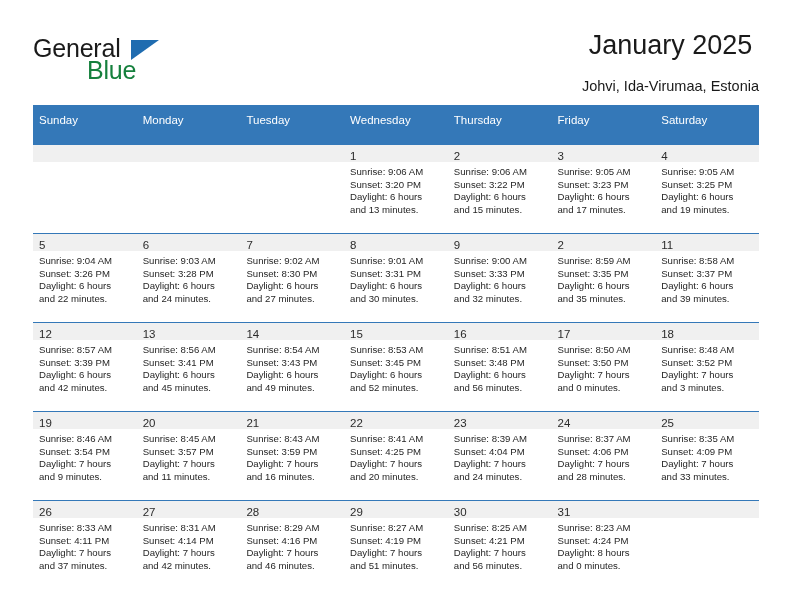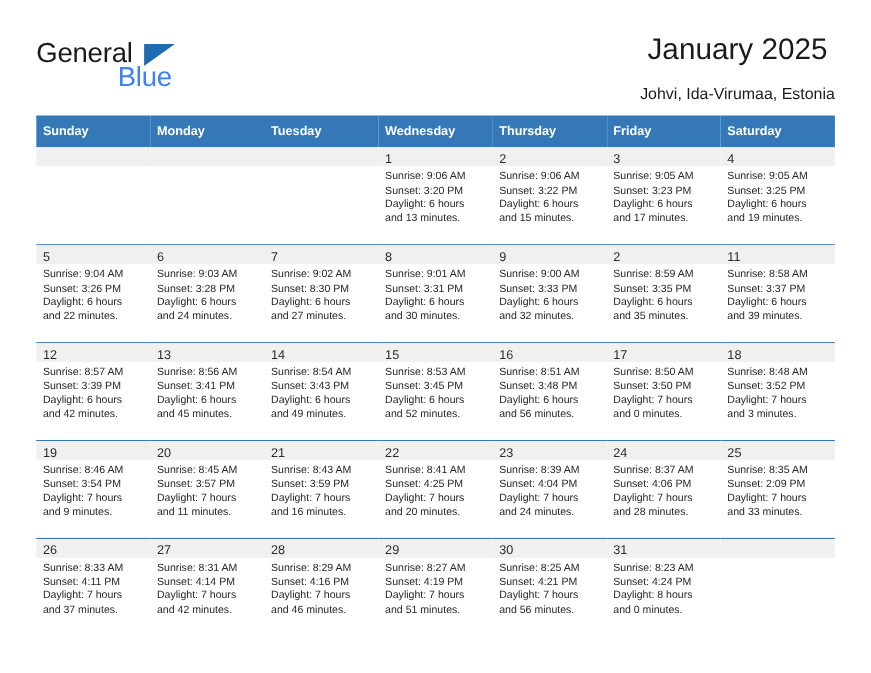--- a/index.html
+++ b/index.html
@@ -49,25 +49,25 @@
     position: absolute;
     left: 98px;
     top: 6px;
     width: 0;
     height: 0;
     border-left: 28px solid #1f6cb0;
     border-bottom: 20px solid transparent;
   }
   .logo-blue {
     position: absolute;
-    left: 74px;
+    left: 54px;
     top: 22px;
     font-size: 25px;
     letter-spacing: -0.2px;
-    color: #3b82f6;
+    color: #15803d;
     font-family: "Liberation Sans", sans-serif;
   }
   .logo-bar {
     position: absolute;
     left: 57px;
     top: 26px;
     width: 3px;
     height: 26px;
     background: #ffffff;
   }
@@ -101,23 +101,23 @@
   }
   table.calendar {
     border-collapse: collapse;
     width: 726px;
     table-layout: fixed;
   }
   table.calendar th {
     background: #3478b8;
     color: #ffffff;
     font-size: 11.5px;
-    font-weight: bold;
+    font-weight: normal;
     text-align: left;
-    padding: 5px 0 5px 6px;
+    padding: 5px 0 16px 6px;
     height: 19px;
     border: none;
   }
   table.calendar td {
     vertical-align: top;
     padding: 0;
     border: none;
     border-top: 1.5px solid #3478b8;
     height: 88px;
     width: 103.7px;
@@ -475,21 +475,21 @@
                   <div class="cell-line">Daylight: 7 hours</div>
                   <div class="cell-line">and 28 minutes.</div>
                 </div>
               </div>
             </td>
             <td>
               <div class="cell">
                 <div class="daynum-band"><span class="daynum">25</span></div>
                 <div class="cell-body">
                   <div class="cell-line">Sunrise: 8:35 AM</div>
-                  <div class="cell-line">Sunset: 2:09 PM</div>
+                  <div class="cell-line">Sunset: 4:09 PM</div>
                   <div class="cell-line">Daylight: 7 hours</div>
                   <div class="cell-line">and 33 minutes.</div>
                 </div>
               </div>
             </td>
           </tr>
           <tr class="week">
             <td>
               <div class="cell">
                 <div class="daynum-band"><span class="daynum">26</span></div>

